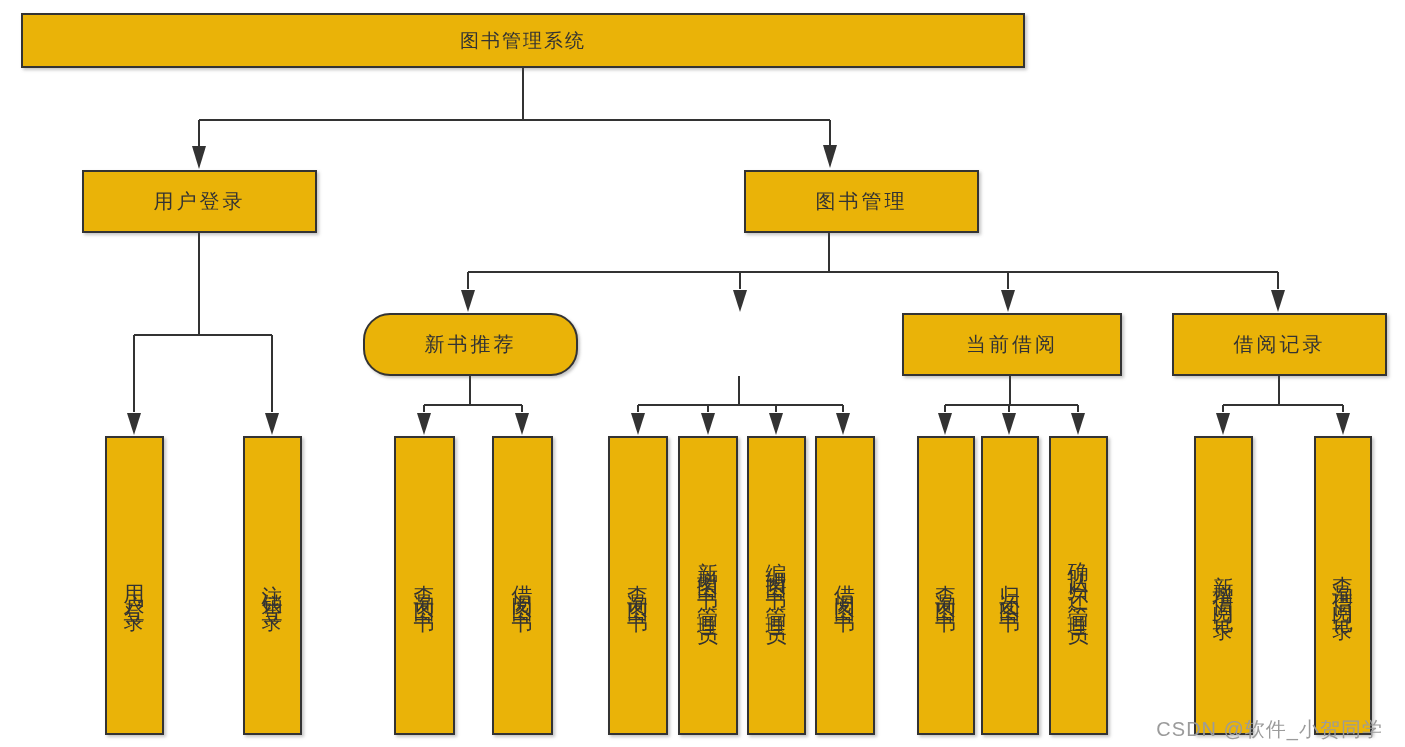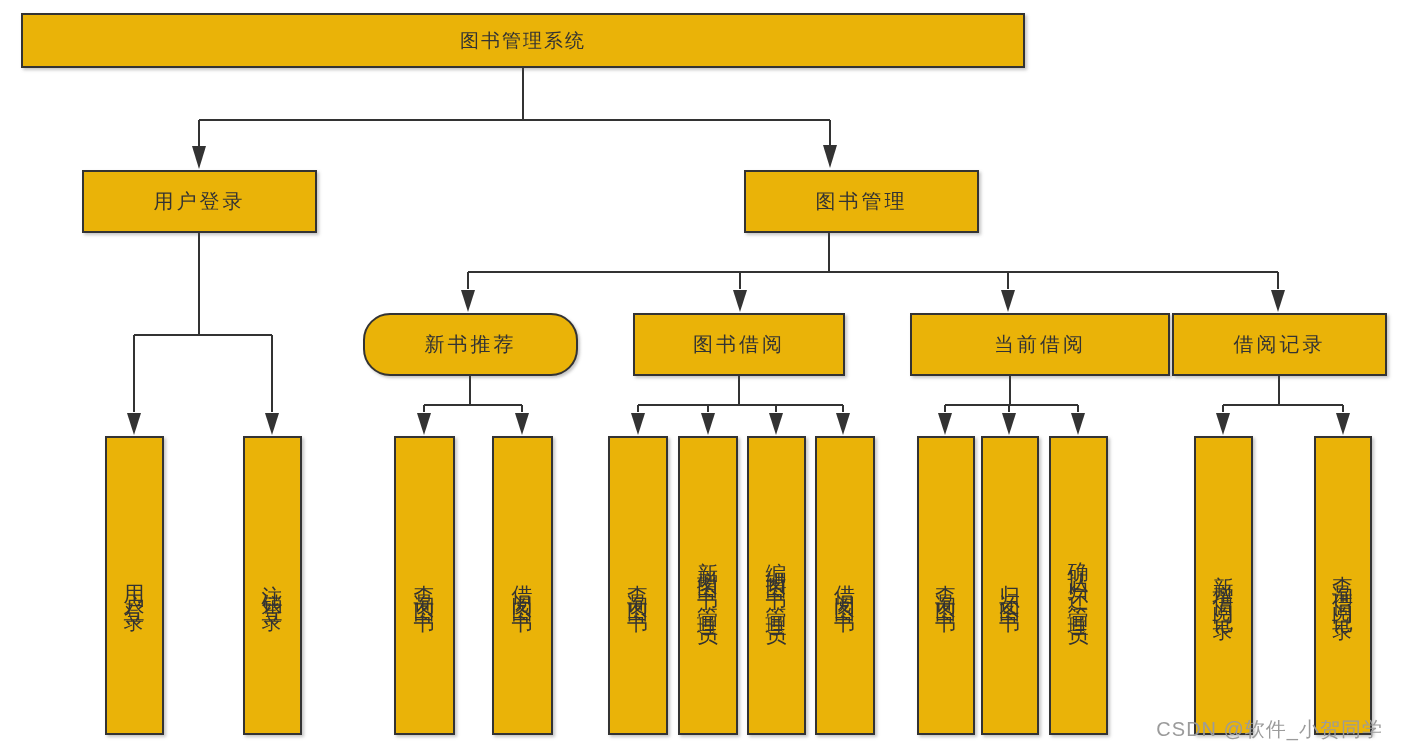--- a/index.html
+++ b/index.html
@@ -110,22 +110,21 @@
       <polygon points="1336,413 1350,413 1343,435"></polygon>
     </g>
   </svg>
 
   <div class="node h root-box" style="left:21px; top:13px; width:1004px; height:55px;">图书管理系统</div>
 
   <div class="node h" style="left:82px; top:170px; width:235px; height:63px;">用户登录</div>
   <div class="node h" style="left:712px; top:170px; width:235px; height:63px;margin-left:32px;">图书管理</div>
 
   <div class="node h" style="left:363px; top:313px; width:215px; height:63px;border-radius:27px;">新书推荐</div>
-  <div class="node h" style="left:633px; top:313px; width:212px; height:63px;">图书借阅</div>
-  <div class="node h" style="left:902px; top:313px; width:260px; height:63px;margin-left:8px;">当前借阅</div>
+  <div class="node h" style="left:902px; top:313px; width:220px; height:63px;">当前借阅</div>
   <div class="node h" style="left:1172px; top:313px; width:215px; height:63px;">借阅记录</div>
 
   <div class="node leaf" style="left:105px; top:436px; width:59px; height:299px;">用户登录</div>
   <div class="node leaf" style="left:243px; top:436px; width:59px; height:299px;">注销登录</div>
 
   <div class="node leaf" style="left:394px; top:436px; width:61px; height:299px;">查询图书</div>
   <div class="node leaf" style="left:492px; top:436px; width:61px; height:299px;">借阅图书</div>
 
   <div class="node leaf" style="left:608px; top:436px; width:60px; height:299px;">查询图书</div>
   <div class="node leaf" style="left:678px; top:436px; width:60px; height:299px;">新增图书（管理员）</div>

